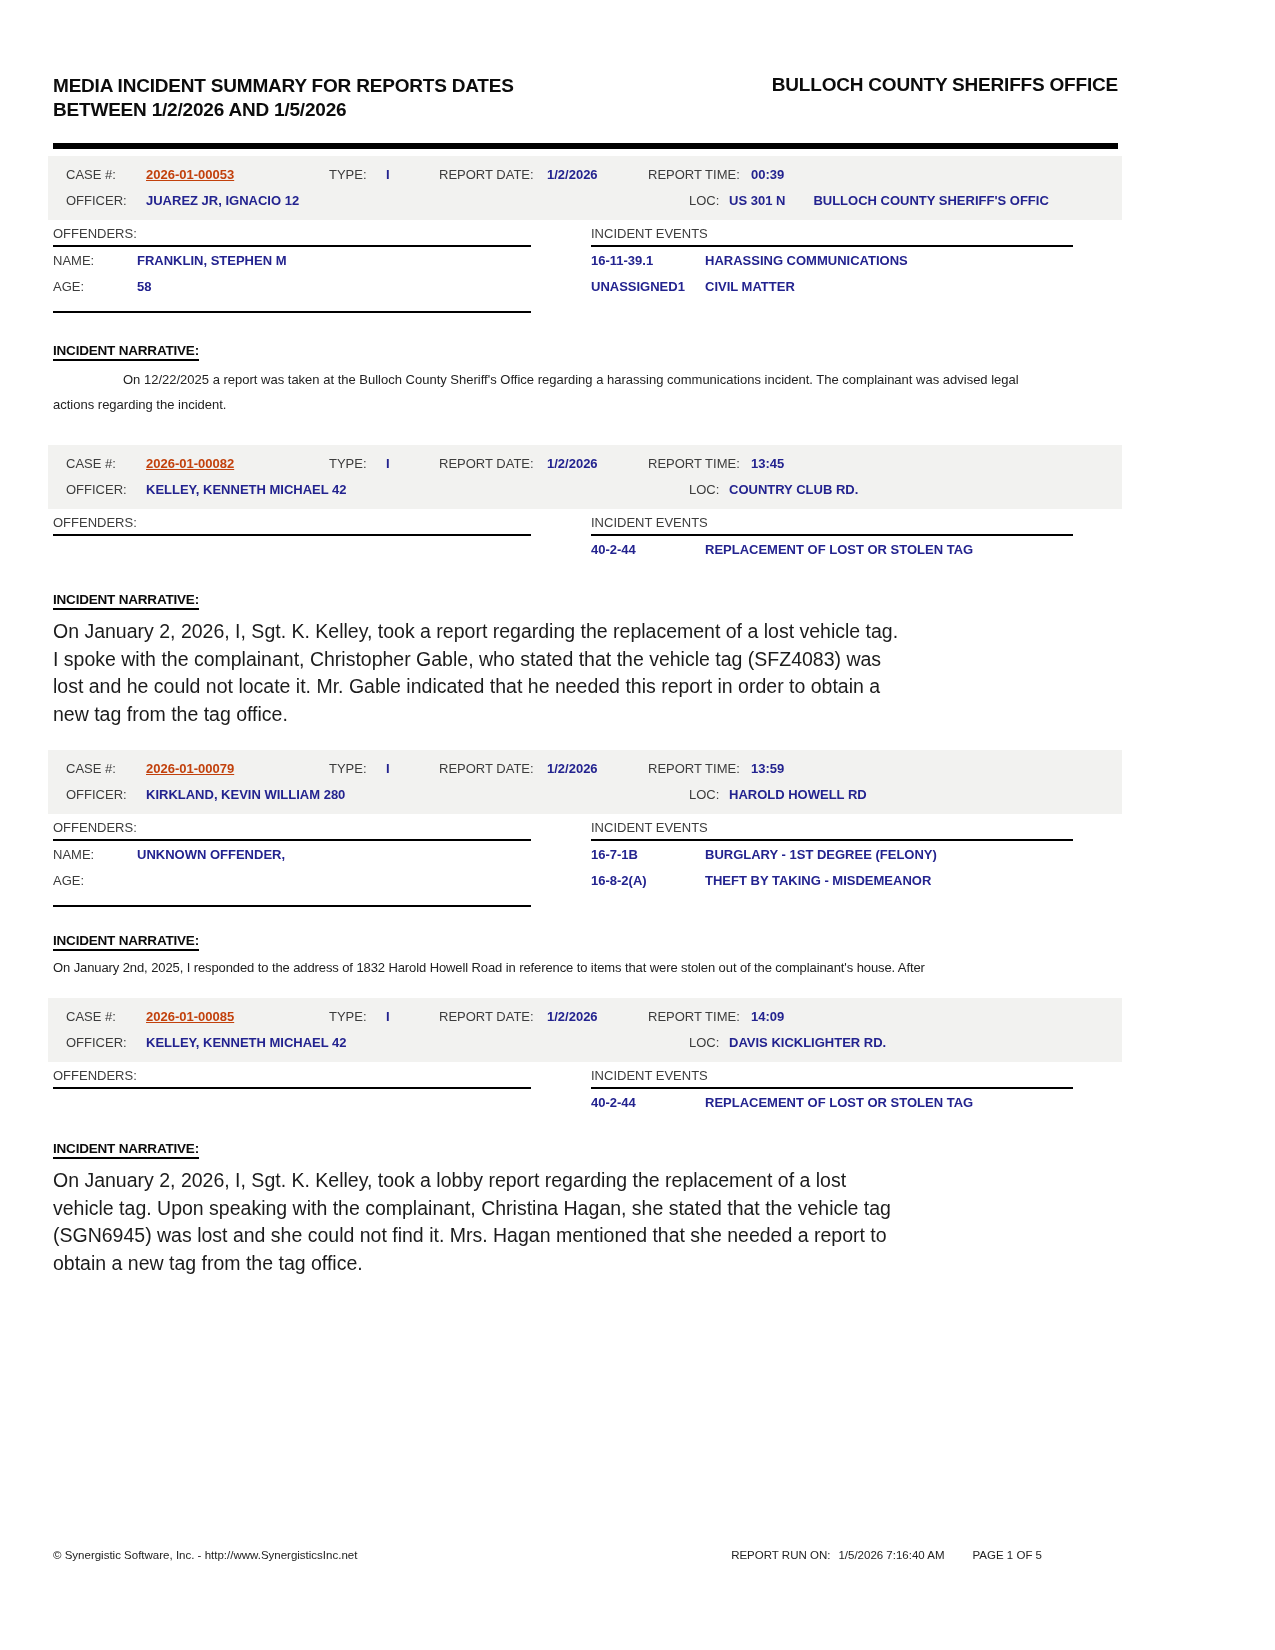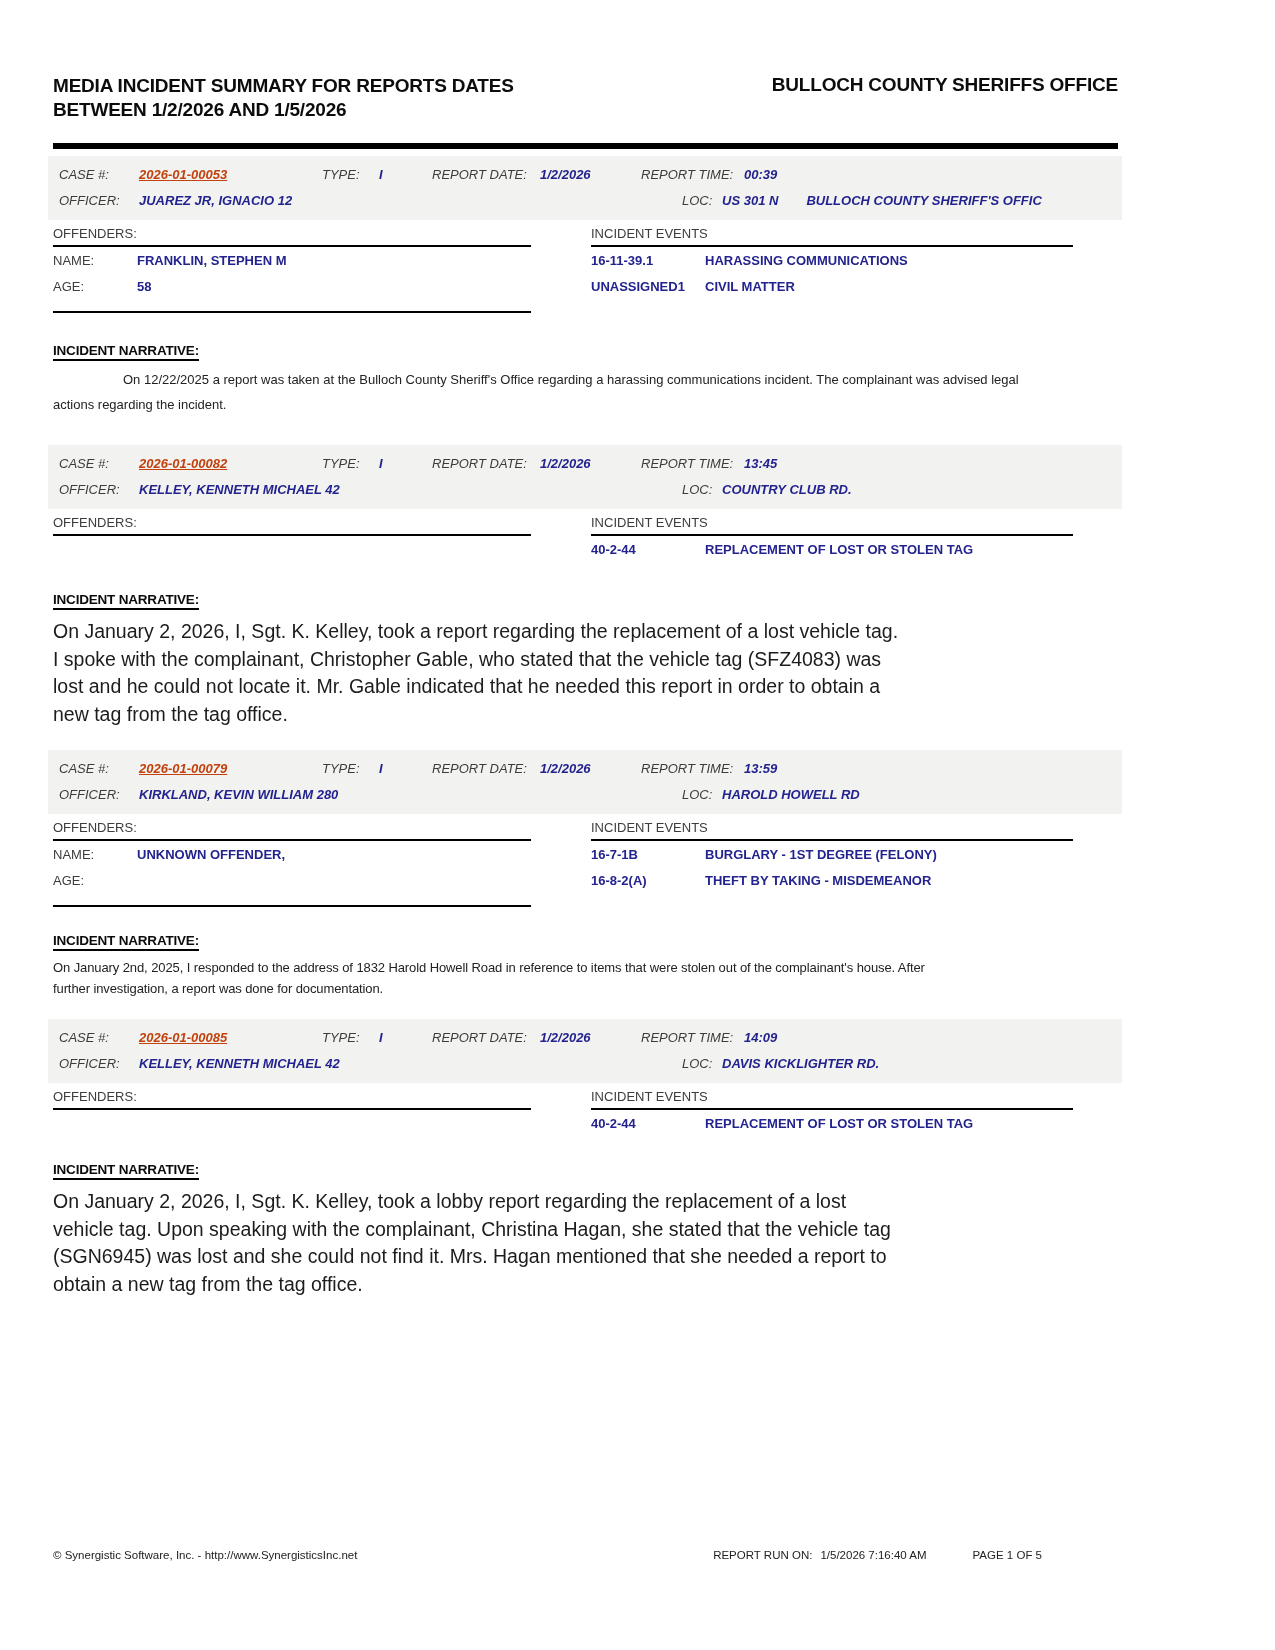--- a/index.html
+++ b/index.html
@@ -10,21 +10,21 @@
   }
   .page{padding:74px 157px 0 53px;position:relative;}
 
   
   .hdr{display:flex;justify-content:space-between;align-items:flex-start;}
   .title-left{width:600px;font-size:19px;font-weight:bold;line-height:24px;color:#0c0c0c;letter-spacing:-0.2px;}
   .title-right{font-size:19px;font-weight:bold;color:#0c0c0c;white-space:nowrap;letter-spacing:-0.2px;}
   .rule{height:6px;background:#000;margin-top:21px;}
 
   
-  .band{background:#f2f2f0;margin:0 -4px 0 -5px;padding:9px 0 9px 11px;font-style:italic;}
+  .band{background:#f2f2f0;margin:0 -4px 0 -5px;padding:9px 0 9px 18px;}
   .brow1{display:grid;grid-template-columns:80px 183px 57px 53px 108px 101px 103px 1fr;line-height:20px;font-size:13px;align-items:baseline;}
   .brow2{display:grid;grid-template-columns:80px 543px 40px 1fr;line-height:20px;font-size:13px;align-items:baseline;margin-top:6px;}
   .lbl{color:#3c3c3c;}
   .val{color:#23238f;font-weight:bold;}
   .case-link{color:#c2410c;font-weight:bold;text-decoration:underline;cursor:pointer;}
   .loc2{margin-left:28px;}
 
   
   .cols{display:flex;margin-top:6px;}
   .col-l{width:478px;}
@@ -40,21 +40,21 @@
   .nar-h span{display:inline-block;font-size:13.5px;font-weight:bold;color:#0c0c0c;border-bottom:2px solid #000;padding-bottom:1px;letter-spacing:-0.2px;}
   .nar-sm{font-size:13px;line-height:25px;color:#222;margin-top:6px;width:1063px;}
   .nar-sm.first-indent > div:first-child{padding-left:70px;}
   .nar-sm-b{font-size:13px;font-weight:normal;line-height:21px;color:#222;margin-top:6px;width:1063px;letter-spacing:-0.1px;}
   .nar-lg{font-size:19.5px;line-height:27.5px;color:#1c1c1c;margin-top:8px;width:1050px;}
 
   .mt28{margin-top:28px;} .mt24{margin-top:24px;} .mt22{margin-top:22px;} .mt20{margin-top:20px;}
 
   
   .footer{position:absolute;top:1549px;left:53px;right:8px;font-size:11.5px;color:#222;}
-  .f-right{position:absolute;right:225px;top:0;display:flex;gap:46px;white-space:nowrap;}
+  .f-right{position:absolute;right:225px;top:0;display:flex;gap:28px;white-space:nowrap;}
   .f-run{display:flex;gap:8px;}
 </style>
 </head>
 <body>
 
 <div class="page">
 
   <div class="hdr">
     <div class="title-left">
         <div>MEDIA INCIDENT SUMMARY FOR REPORTS DATES</div>
@@ -198,21 +198,20 @@
         </div>
         <div class="ev">
           <span class="val">16-8-2(A)</span>
           <span class="val">THEFT BY TAKING - MISDEMEANOR</span>
         </div>
       </div>
     </div>
     <div class="nar-h mt24"><span>INCIDENT NARRATIVE:</span></div>
     <div class="nar-sm-b">
         <div>On January 2nd, 2025, I responded to the address of 1832 Harold Howell Road in reference to items that were stolen out of the complainant's house. After</div>
-        <div>further investigation, a report was done for documentation.</div>
       </div>
   </div>
 
   <div class="mt20">
     <div class="band">
       <div class="brow1">
         <span class="lbl">CASE #:</span>
         <span class="case-link">2026-01-00085</span>
         <span class="lbl">TYPE:</span>
         <span class="val">I</span>

